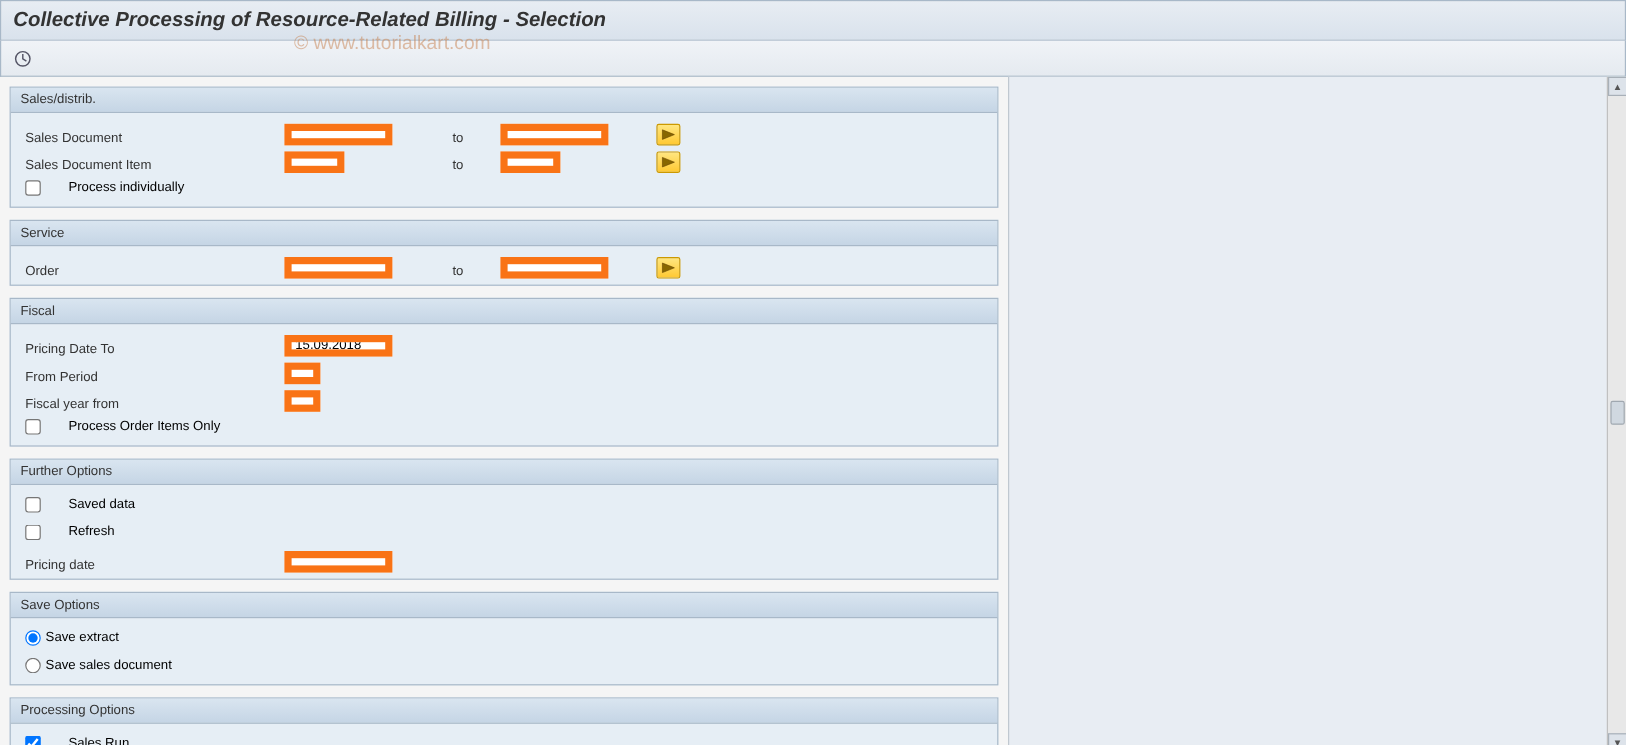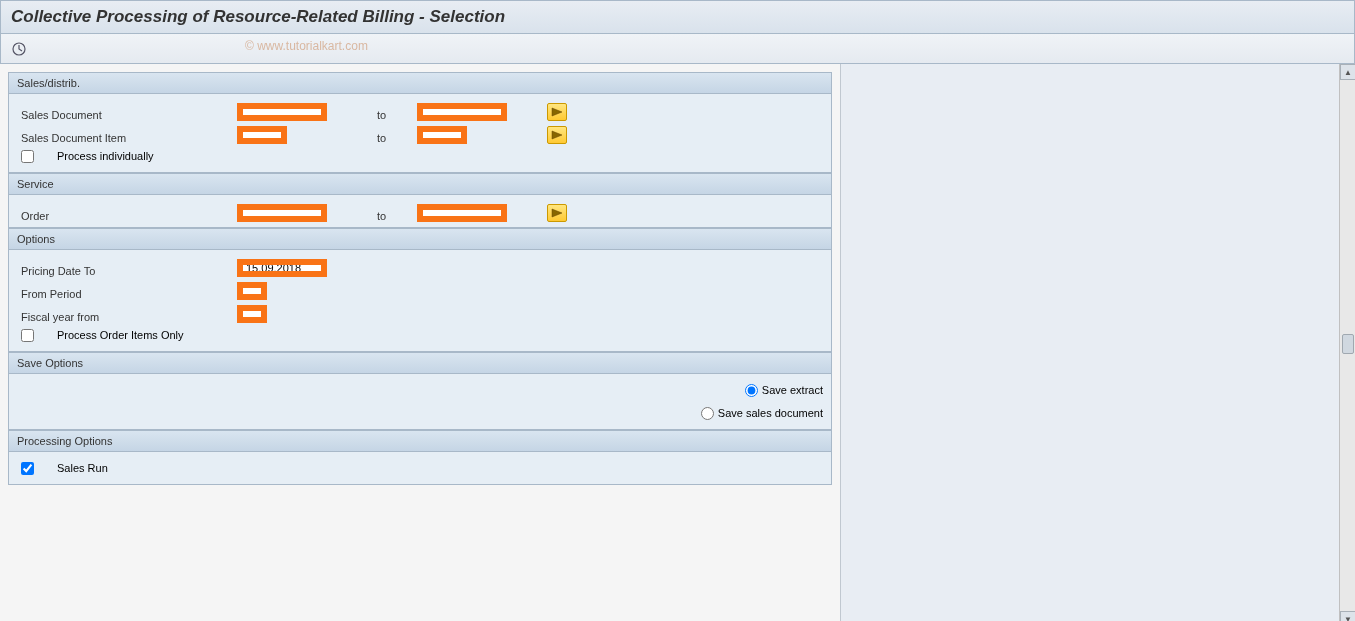--- a/index.html
+++ b/index.html
@@ -82,20 +82,21 @@
       top: 48%;
       left: 2px;
       width: 12px;
       height: 20px;
       background: #d0d8e0;
       border: 1px solid #a0a8b0;
       border-radius: 2px;
     }
     .group-box {
       border: 1px solid #a8b8c8;
+      margin-bottom: 10px;
       background: #e6eef5;
     }
     .group-header {
       background: linear-gradient(to bottom, #d9e5f0, #c5d5e5);
       padding: 4px 8px;
       font-size: 11px;
       color: #333;
       border-bottom: 1px solid #a8b8c8;
     }
     .group-body {
@@ -154,32 +155,31 @@
       margin-right: 4px;
       width: 13px;
       height: 13px;
     }
     .radio-row {
       display: flex;
       align-items: center;
       height: 22px;
       margin: 1px 0;
       padding-left: 4px;
-      justify-content: flex-end;
     }
     .radio-row input[type="radio"] {
       margin-right: 4px;
       width: 13px;
       height: 13px;
     }
     .watermark {
       position: absolute;
-      top: 39px;
+      top: 28px;
       left: 245px;
-      font-size: 12px;
+      font-size: 16px;
       color: rgba(200, 130, 80, 0.5);
       pointer-events: none;
       z-index: 100;
     }
   </style>
 </head>
 <body>
 
 <div class="title-bar">
   <span>Collective Processing of Resource-Related Billing - Selection</span>
@@ -242,41 +242,58 @@
           <div class="multi-select-btn">
             <svg width="12" height="10" viewBox="0 0 12 10">
                 <path d="M1 1 L11 5 L1 9 Z" fill="#886600" stroke="#664400" stroke-width="0.5"></path>
               </svg>
           </div>
         </div>
       </div>
     </div>
 
     <div class="group-box">
-      <div class="group-header">Options</div>
+      <div class="group-header">Fiscal</div>
       <div class="group-body">
         <div class="form-row">
           <span class="field-label">Pricing Date To</span>
           <input class="field-input input-wide" value="15.09.2018" style="">
         </div>
         <div class="form-row">
           <span class="field-label">From Period</span>
           <input class="field-input input-mini" value="" style="">
         </div>
         <div class="form-row">
           <span class="field-label">Fiscal year from</span>
           <input class="field-input input-mini" value="" style="">
         </div>
         <div class="checkbox-row">
           <input type="checkbox" style="">
           <span>Process Order Items Only</span>
         </div>
       </div>
     </div>
 
+    <div class="group-box">
+      <div class="group-header">Further Options</div>
+      <div class="group-body">
+        <div class="checkbox-row">
+          <input type="checkbox" style="">
+          <span>Saved data</span>
+        </div>
+        <div class="checkbox-row">
+          <input type="checkbox" style="">
+          <span>Refresh</span>
+        </div>
+        <div class="form-row">
+          <span class="field-label">Pricing date</span>
+          <input class="field-input input-wide" value="" style="">
+        </div>
+      </div>
+    </div>
 
     <div class="group-box">
       <div class="group-header">Save Options</div>
       <div class="group-body">
         <div class="radio-row">
           <input type="radio" name="save_options" checked="" style="">
           <span>Save extract</span>
         </div>
         <div class="radio-row">
           <input type="radio" name="save_options" style="">

